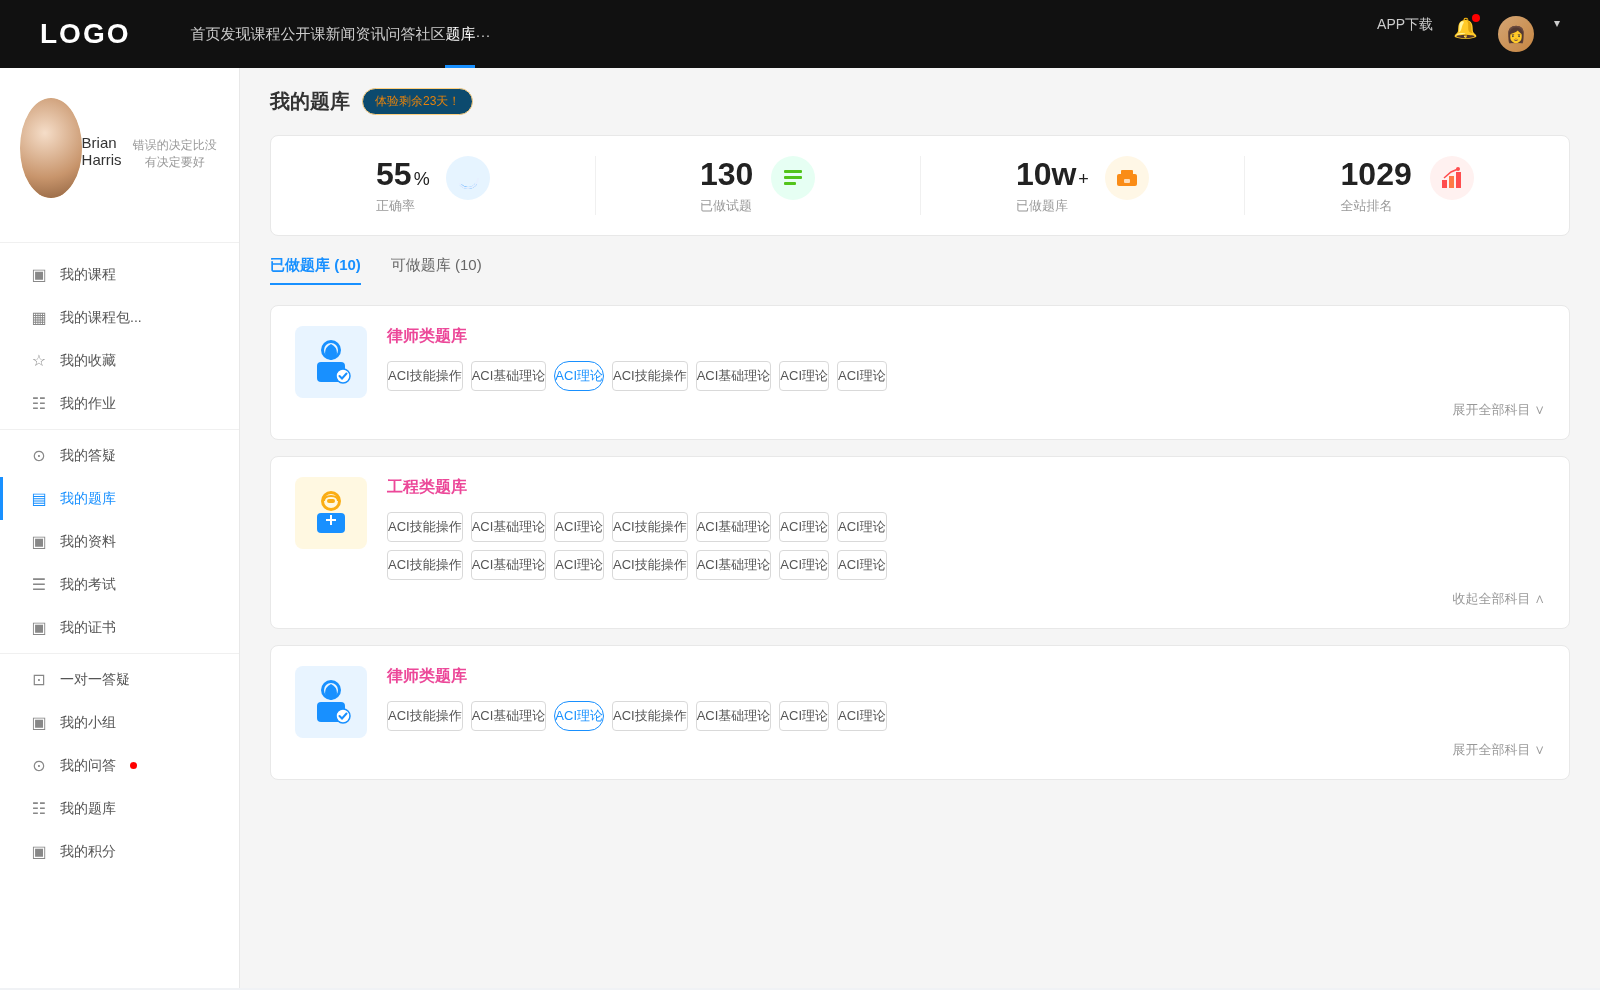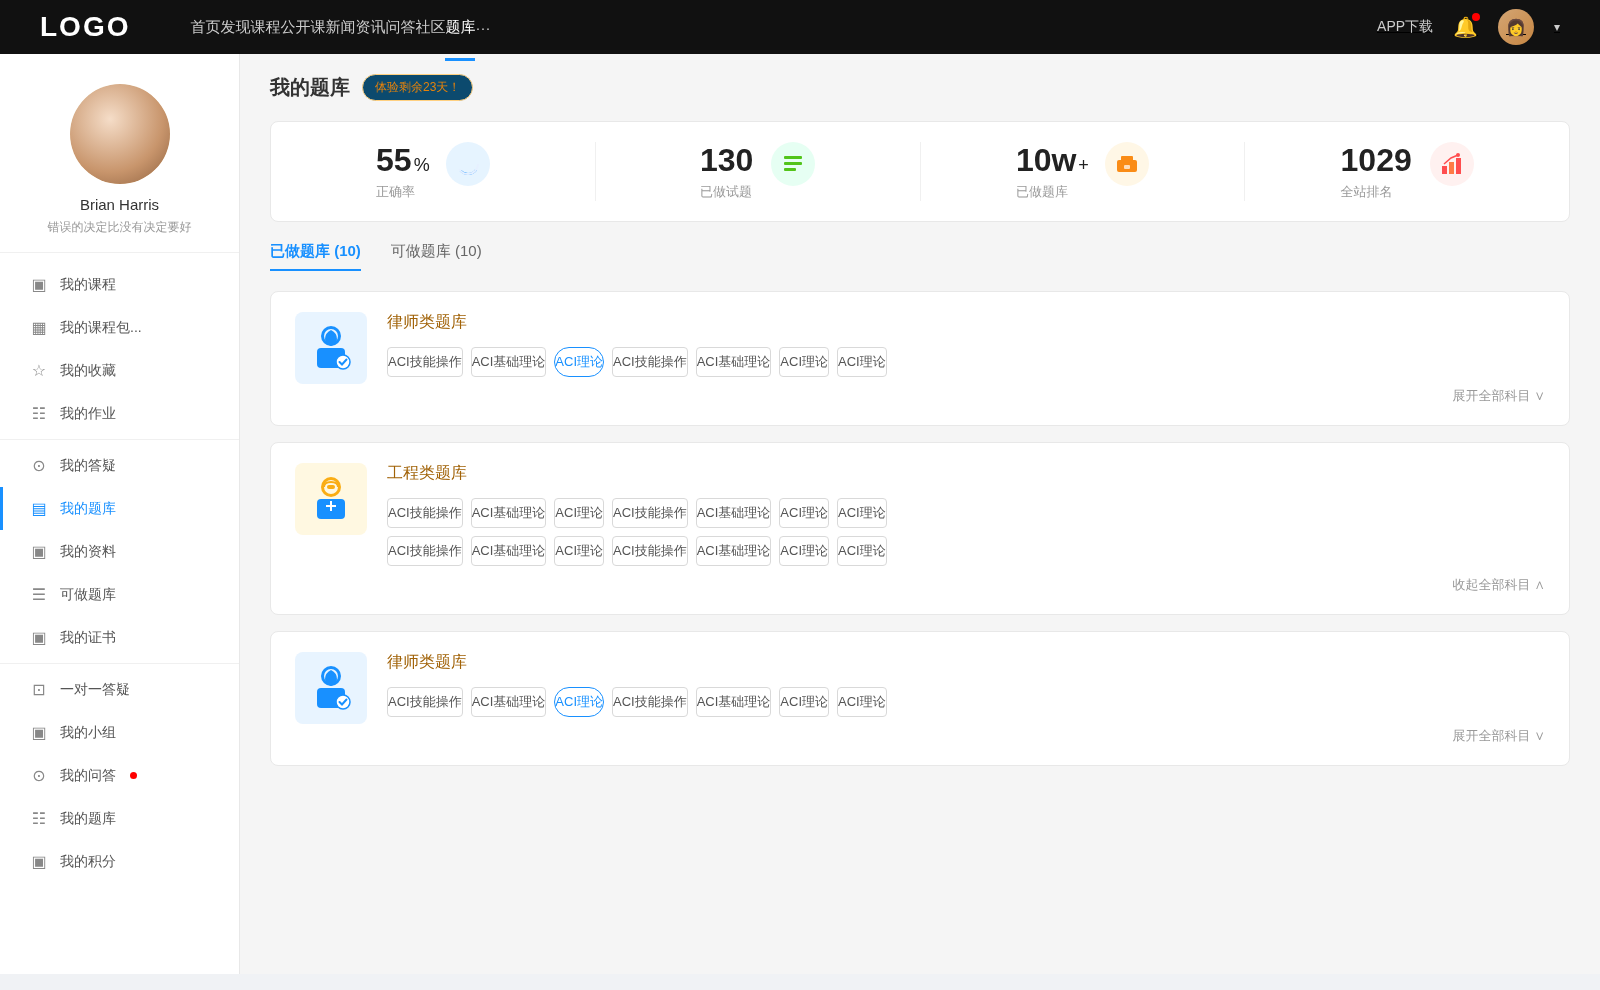--- a/index.html
+++ b/index.html
@@ -1,21 +1,21 @@
 <!DOCTYPE html>
 <html><head>
   <meta charset="utf-8">
   <style>
     * { box-sizing: border-box; margin: 0; padding: 0; }
     body { font-family: -apple-system, BlinkMacSystemFont, 'PingFang SC', 'Microsoft YaHei', sans-serif; background: #f0f2f5; min-height: 990px; }
 
     
     .navbar {
       background: #111;
-      height: 54px;
+      height: 68px;
       display: flex;
       align-items: center;
       padding: 0 40px;
       position: relative;
     }
     .navbar-logo {
       color: #fff;
       font-size: 28px;
       font-weight: bold;
       letter-spacing: 2px;
@@ -38,23 +38,21 @@
     .navbar-menu-item.active::after {
       content: '';
       position: absolute;
       bottom: -24px;
       left: 0; right: 0;
       height: 3px;
       background: #1890ff;
     }
     .navbar-right {
       display: flex;
-      align-items: center;
       gap: 20px;
-      text-decoration: underline;
     }
     .navbar-download {
       color: #ccc;
       font-size: 14px;
       cursor: pointer;
     }
     .navbar-bell {
       position: relative;
       cursor: pointer;
     }
@@ -94,23 +92,23 @@
     
     .sidebar {
       width: 240px;
       background: #fff;
       padding: 0 0 20px 0;
       flex-shrink: 0;
       border-right: 1px solid #e8e8e8;
     }
     .sidebar-profile {
       display: flex;
-      flex-direction: column;
+      flex-direction: row;
       align-items: center;
-      padding: 30px 20px 16px;
+      padding: 30px 20px 32px;
       border-bottom: 1px solid #f0f0f0;
     }
     .sidebar-avatar {
       width: 100px; height: 100px;
       border-radius: 50%;
       background: linear-gradient(135deg, #f0e6d3, #d4a574);
       overflow: hidden;
       margin-bottom: 12px;
       display: flex; align-items: center; justify-content: center;
     }
@@ -284,22 +282,22 @@
       border-radius: 8px;
       display: flex; align-items: center; justify-content: center;
       flex-shrink: 0;
       position: relative;
     }
     .bank-card-content {
       flex: 1;
     }
     .bank-card-title {
       font-size: 16px;
-      font-weight: 400;
-      color: #a16207;
+      font-weight: 700;
+      color: #ec4899;
       margin-bottom: 14px;
     }
     .bank-tags {
       display: flex;
       flex-wrap: wrap;
       gap: 8px;
     }
     .bank-tag {
       padding: 5px 0;
       font-size: 13px;
@@ -385,21 +383,21 @@
       <div class="sidebar-item active">
         <span class="sidebar-icon">▤</span>
         <span>我的题库</span>
       </div>
       <div class="sidebar-item">
         <span class="sidebar-icon">▣</span>
         <span>我的资料</span>
       </div>
       <div class="sidebar-item">
         <span class="sidebar-icon">☰</span>
-        <span>可做题库</span>
+        <span>我的考试</span>
       </div>
       <div class="sidebar-item">
         <span class="sidebar-icon">▣</span>
         <span>我的证书</span>
       </div>
       <div class="sidebar-divider"></div>
       <div class="sidebar-item">
         <span class="sidebar-icon">⊡</span>
         <span>一对一答疑</span>
       </div>

